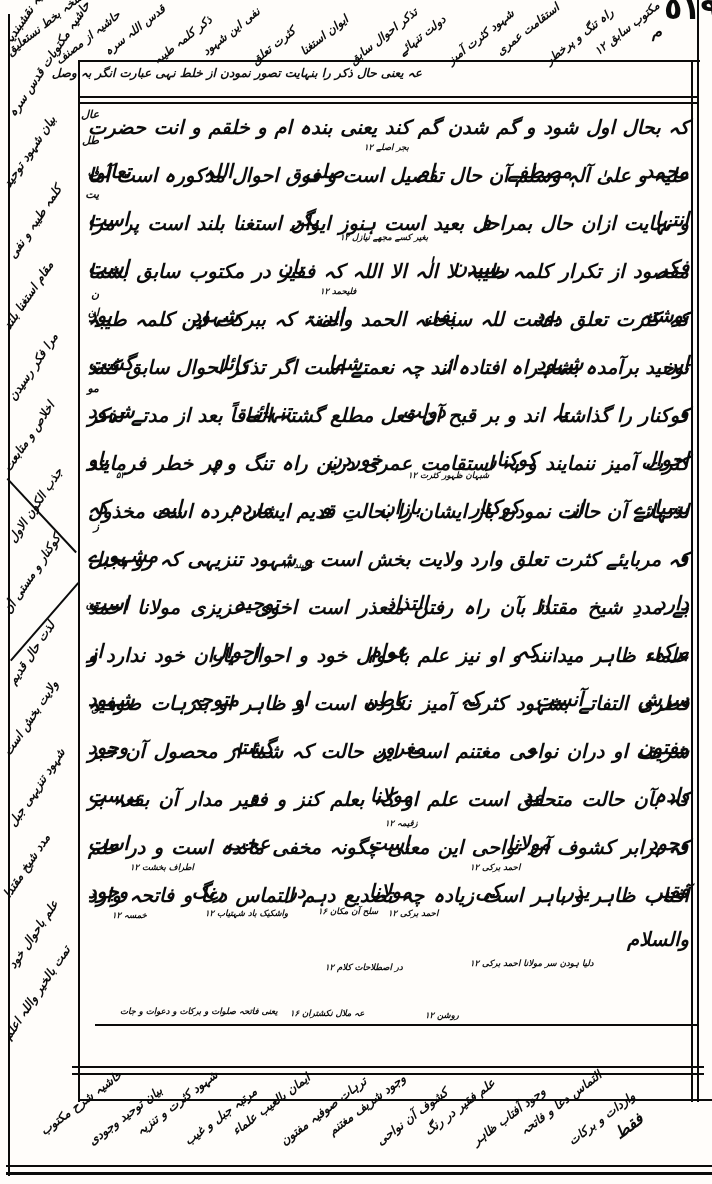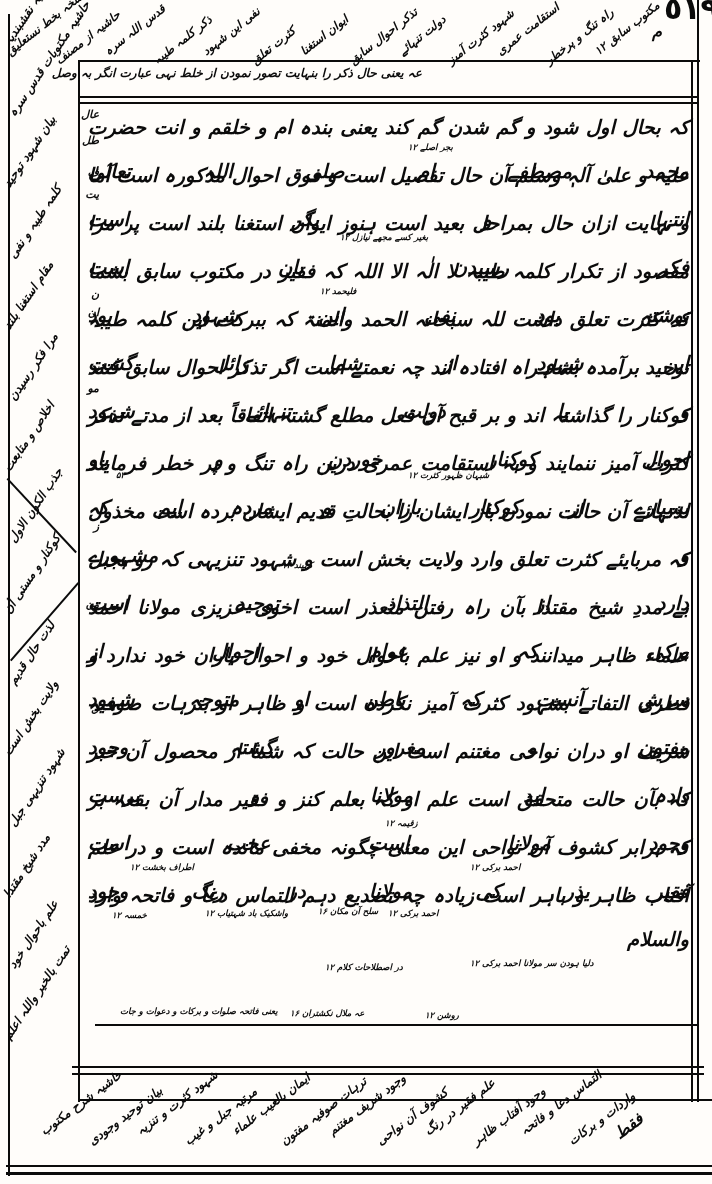--- a/index.html
+++ b/index.html
@@ -116,21 +116,21 @@
       <div class="tline">بے مددِ شیخ مقتدا بآن راہ رفتن متعذر است اخوی عزیزی مولانا احمد برکی کہ عوام احوال از</div>
       <div class="tline">علماء ظاہر میدانند و او نیز علم باحوال خود و احوال یاران خود ندارد و سرش آنست کہ باطن او متوجہ شہود</div>
       <div class="tline">فطری التفاتے بشہود کثرت آمیز نکردہ است و ظاہر او بترہات صوفیہ مفتون و مغرور گشتہ وجود</div>
       <div class="tline">شریف او دران نواحی مغتنم است این حالت کہ شما از محصول آن خبر دادہ اید مولانا و برست</div>
       <div class="tline">کہ بآن حالت متحقق است علم او کہ بعلم کنز و فقیر مدار آن بقعہ بر وجود مولانا است عجب است</div>
       <div class="tline">کہ برابر کشوف آن نواحی این معنی چگونہ مخفی ماندہ است و در علم فقیر یذر کی مولانا در رنگ وجود</div>
       <div class="tline">آفتاب ظاہر و باہر است زیادہ چہ تصدیع دہم التماس دعا و فاتحہ وارد والسلام</div>
     </div>
 
   <div class="mlayer" id="notesLayer">
-      <span class="inote" style="left: 408px; top: 142px;">بجر اصلے ۱۲</span>
+      <span class="inote" style="left: 364px; top: 142px;">بجر اصلے ۱۲</span>
       <span class="inote" style="left: 340px; top: 232px;">بغیر کسے مجھے نیازل ۱۲</span>
       <span class="inote" style="left: 320px; top: 286px;">فلیحمد ۱۲</span>
       <span class="inote" style="left: 408px; top: 470px;">شبہان ظہور کثرت ۱۲</span>
       <span class="inote" style="left: 116px; top: 470px;">۵۳</span>
       <span class="inote" style="left: 282px; top: 560px;">کہیند ۱۲</span>
       <span class="inote" style="left: 385px; top: 818px;">زقیمہ ۱۲</span>
       <span class="inote" style="left: 130px; top: 862px; font-style: italic;">اطراف بخشت ۱۲</span>
       <span class="inote" style="left: 470px; top: 862px;">احمد برکی ۱۲</span>
       <span class="inote" style="left: 205px; top: 908px;">واشکیک باد شہتیاب ۱۲</span>
       <span class="inote" style="left: 318px; top: 906px;">سلح آن مکان ۱۶</span>

